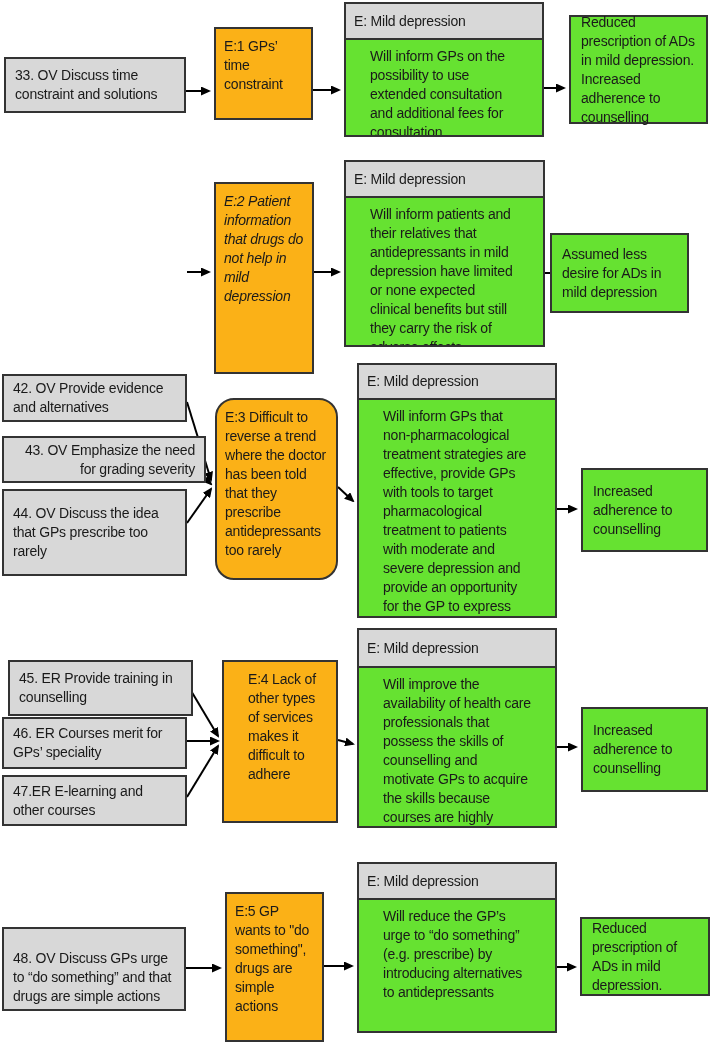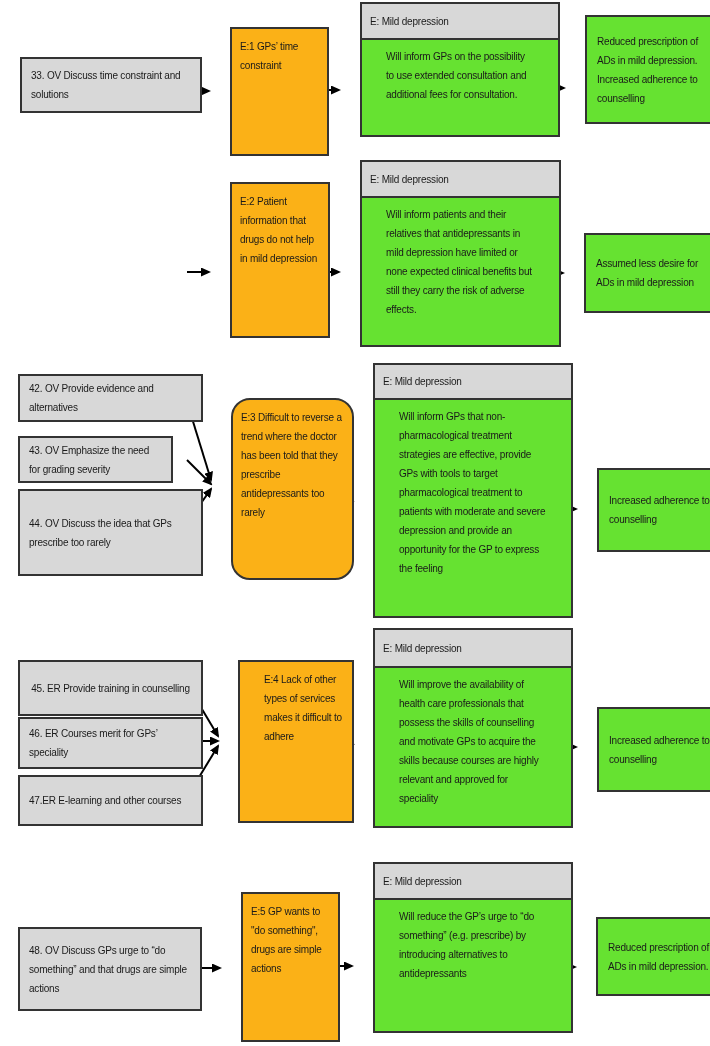--- a/index.html
+++ b/index.html
@@ -10,24 +10,23 @@
     background: var(--color-background, #ffffff);
     font-family: "Liberation Sans", sans-serif;
     color: var(--color-text, #1a1a1a);
     overflow: hidden;
   }
   .arrows { position: absolute; left: 0; top: 0; width: 710px; height: 1046px; }
   .box {
     position: absolute;
     box-sizing: border-box;
     border: 2px solid var(--color-border, #333333);
-    font-size: 10px;
+    font-size: 14px;
     line-height: 19px;
     letter-spacing: -0.2px;
-    margin-left: 16px;
   }
   .input {
     background: var(--color-input_fill, #d8d8d8);
     display: flex; align-items: center;
     padding: 3px 9px;
   }
   .strategy {
     background: var(--color-strategy_fill, #fbb117);
     padding: 8px 8px;
   }
@@ -83,83 +82,83 @@
     <line x1="557" y1="747" x2="576" y2="747" stroke="#000" stroke-width="2" marker-end="url(#ah)"></line>
 
     <line x1="185" y1="968" x2="220" y2="968" stroke="#000" stroke-width="2" marker-end="url(#ah)"></line>
     <line x1="324" y1="966" x2="352" y2="966" stroke="#000" stroke-width="2" marker-end="url(#ah)"></line>
     <line x1="557" y1="967" x2="575" y2="967" stroke="#000" stroke-width="2" marker-end="url(#ah)"></line>
   </svg>
 
   <div class="box input" style="left:4px; top:57px; width:182px; height:56px;">
       <span>33. OV Discuss time constraint and solutions</span>
     </div>
-  <div class="box strategy" style="left:214px; top:27px; width:99px; height:129px;"><span>E:1 GPs’ time constraint</span></div>
+  <div class="box strategy" style="left:214px; top:27px; width:99px; height:93px;"><span>E:1 GPs’ time constraint</span></div>
   <div class="box mech" style="left:344px; top:2px; width:200px; height:135px;">
     <div class="mech-header" style="height:36px;">
         <span>E: Mild depression</span>
       </div>
     <div class="mech-body" style="height:95px;"><span>Will inform GPs on the possibility to use extended consultation and additional fees for consultation.</span></div>
   </div>
   <div class="box outcome" style="left:569px; top:15px; width:139px; height:109px;">
       <span>Reduced prescription of ADs in mild depression. Increased adherence to counselling</span>
     </div>
 
-  <div class="box strategy" style="left:214px; top:182px; width:100px; height:156px;"><span>E:2 Patient information that drugs do not help in mild depression</span></div>
+  <div class="box strategy" style="left:214px; top:182px; width:100px; height:192px;font-style:italic;"><span>E:2 Patient information that drugs do not help in mild depression</span></div>
   <div class="box mech" style="left:344px; top:160px; width:201px; height:187px;">
     <div class="mech-header" style="height:36px;">
         <span>E: Mild depression</span>
       </div>
     <div class="mech-body" style="height:147px;"><span>Will inform patients and their relatives that antidepressants in mild depression have limited or none expected clinical benefits but still they carry the risk of adverse effects.</span></div>
   </div>
-  <div class="box outcome" style="left:568px; top:233px; width:139px; height:80px;">
+  <div class="box outcome" style="left:550px; top:233px; width:139px; height:80px;">
       <span>Assumed less desire for ADs in mild depression</span>
     </div>
 
   <div class="box input" style="left:2px; top:374px; width:185px; height:48px;">
       <span>42. OV Provide evidence and alternatives</span>
     </div>
-  <div class="box input" style="left:2px; top:436px; width:155px; height:47px;">
+  <div class="box input" style="left:2px; top:436px; width:204px; height:47px;text-align:right;">
       <span>43. OV Emphasize the need for grading severity</span>
     </div>
   <div class="box input" style="left:2px; top:489px; width:185px; height:87px;">
       <span>44. OV Discuss the idea that GPs prescribe too rarely</span>
     </div>
   <div class="box strategy" style="left:215px; top:398px; width:123px; height:182px;border-radius:19px;"><span>E:3 Difficult to reverse a trend where the doctor has been told that they prescribe antidepressants too rarely</span></div>
   <div class="box mech" style="left:357px; top:363px; width:200px; height:255px;">
     <div class="mech-header" style="height:35px;">
         <span>E: Mild depression</span>
       </div>
     <div class="mech-body" style="height:216px;"><span>Will inform GPs that non-pharmacological treatment strategies are effective, provide GPs with tools to target pharmacological treatment to patients with moderate and severe depression and provide an opportunity for the GP to express the feeling</span></div>
   </div>
   <div class="box outcome" style="left:581px; top:468px; width:127px; height:84px;">
       <span>Increased adherence to counselling</span>
     </div>
 
-  <div class="box input" style="left:2px; top:660px; width:185px; height:56px;justify-content:center;">
+  <div class="box input" style="left:8px; top:660px; width:185px; height:56px;justify-content:center;">
       <span>45. ER Provide training in counselling</span>
     </div>
   <div class="box input" style="left:2px; top:717px; width:185px; height:52px;">
       <span>46. ER Courses merit for GPs’ speciality</span>
     </div>
   <div class="box input" style="left:2px; top:775px; width:185px; height:51px;">
       <span>47.ER E-learning and other courses</span>
     </div>
   <div class="box strategy" style="left:222px; top:660px; width:116px; height:163px;padding-left:24px;"><span>E:4 Lack of other types of services makes it difficult to adhere</span></div>
   <div class="box mech" style="left:357px; top:628px; width:200px; height:200px;">
     <div class="mech-header" style="height:38px;">
         <span>E: Mild depression</span>
       </div>
     <div class="mech-body" style="height:158px;"><span>Will improve the availability of health care professionals that possess the skills of counselling and motivate GPs to acquire the skills because courses are highly relevant and approved for speciality</span></div>
   </div>
   <div class="box outcome" style="left:581px; top:707px; width:127px; height:85px;">
       <span>Increased adherence to counselling</span>
     </div>
 
-  <div class="box input" style="left:2px; top:927px; width:184px; height:84px;">
+  <div class="box input" style="left:2px; top:927px; width:184px; height:84px;align-items:flex-end;">
       <span>48. OV Discuss GPs urge to “do something” and that drugs are simple actions</span>
     </div>
   <div class="box strategy" style="left:225px; top:892px; width:99px; height:150px;"><span>E:5 GP wants to "do something", drugs are simple actions</span></div>
   <div class="box mech" style="left:357px; top:862px; width:200px; height:171px;">
     <div class="mech-header" style="height:36px;">
         <span>E: Mild depression</span>
       </div>
     <div class="mech-body" style="height:131px;"><span>Will reduce the GP’s urge to “do something” (e.g. prescribe) by introducing alternatives to antidepressants</span></div>
   </div>
   <div class="box outcome" style="left:580px; top:917px; width:130px; height:79px;">

